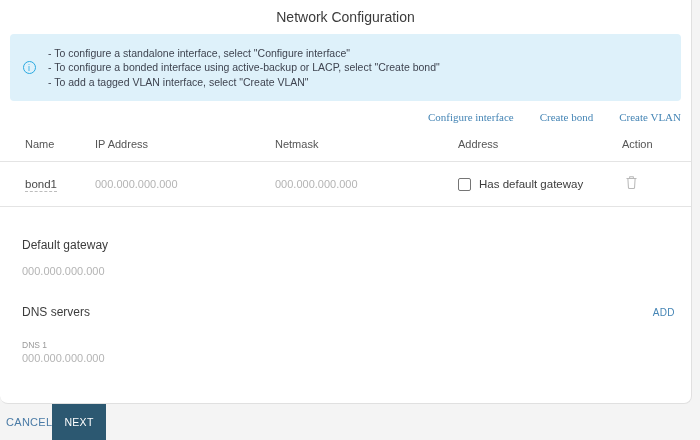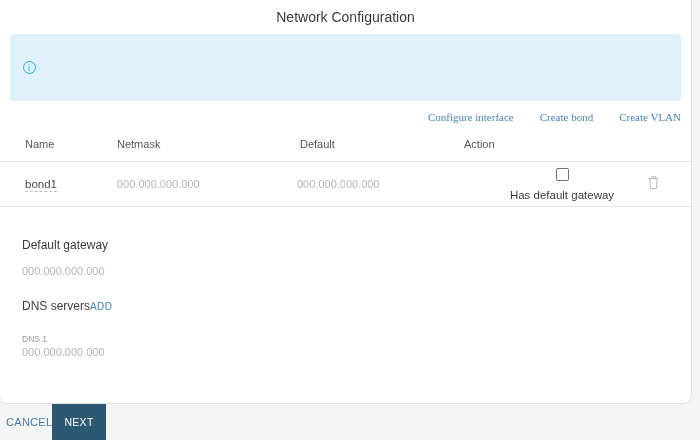--- a/index.html
+++ b/index.html
@@ -51,56 +51,56 @@
     padding: 10px 10px 0 0;
     font-size: 11px;
     font-family: Liberation Serif, serif;
   }
   .link { color: #4585b5; cursor: pointer; text-decoration: none; }
   .add-link { font-size: 10px; letter-spacing: 0.4px; }
   
   .thead { display: flex; margin-top: 7px; padding: 8px 0 11px 0; border-bottom: 1px solid #e4e4e4;
            font-size: 11px; color: #555; }
   .trow  { display: flex; align-items: center; height: 45px; border-bottom: 1px solid #e4e4e4; }
-  .c1 { width: 117px; padding-left: 25px; }
+  .c1 { width: 95px; padding-left: 25px; }
   .c2 { width: 180px; }
   .c3 { width: 183px; }
   .c4 { width: 164px; }
   .c5 { flex: 1; }
   .cell-name { font-size: 11.5px; color: #4a4a4a; }
   .cell-name span { border-bottom: 1px dashed #bdbdbd; padding-bottom: 1px; margin-top: 32px; }
   input[type="text"] {
     border: none; outline: none;
     font-family: "Liberation Sans", sans-serif;
     font-size: 11px; color: #3c3c3c;
     background: transparent;
     padding-bottom: 4px;
   }
   input[type="text"]::placeholder { color: #b4b4b4; }
   .input-ip      { width: 165px; border-bottom: 2px solid #4a7fa5; }
   .input-netmask { width: 165px; border-bottom: 1px solid #c9c9c9; }
-  .checkbox-wrap { display: flex; align-items: center; gap: 8px; cursor: pointer; flex-direction: column; }
+  .checkbox-wrap { display: flex; align-items: center; gap: 8px; cursor: pointer; }
   .checkbox {
     appearance: none; -webkit-appearance: none;
     width: 13px; height: 13px;
     border: 1.5px solid #757575;
     border-radius: 2px;
     background: #fff; cursor: pointer;
   }
   .trash-btn { background: none; border: none; cursor: pointer; padding: 0; margin-left: 3px; }
   .section-label { font-size: 12px; color: #3c3c3c; }
   .gateway-label { margin: 31px 25px 0 22px; }
   .full-input {
     display: block;
     width: 654px;
     margin: 13px 16px 0 22px;
     border-bottom: 1px solid #c4c4c4;
   }
-  .dns-header { display: flex; justify-content: flex-start; align-items: center;
-                margin: 18px 16px 0 22px; }
+  .dns-header { display: flex; justify-content: space-between; align-items: center;
+                margin: 24px 16px 0 22px; gap: 28px; }
   .dns1-label { font-size: 8.5px; color: #9a9a9a; margin: 21px 25px 0 22px; }
   .dns-input { margin-top: 2px; }
   
   .footer {
     height: 36px;
     display: flex; align-items: center; 
     padding: 0 2px 0 6px;
   }
   .cancel-link { font-size: 11px; color: #4a7ba6; letter-spacing: 0.3px; cursor: pointer; }
   .next-btn {
@@ -115,32 +115,38 @@
 <body>
 
 <div class="card">
 
   <div class="dialog-title">Network Configuration</div>
 
   <div class="info-box">
     <div class="info-icon-wrap">
       <i class="info-icon">i</i>
     </div>
+    <div class="info-lines">
+      <div>- To configure a standalone interface, select "Configure interface"</div>
+      <div>- To configure a bonded interface using active-backup or LACP, select "Create bond"</div>
+      <div>- To add a tagged VLAN interface, select "Create VLAN"</div>
+    </div>
   </div>
 
   <div class="links-row">
     <a class="link">Configure interface</a>
     <a class="link">Create bond</a>
     <a class="link">Create VLAN</a>
   </div>
 
   <div class="thead">
     <div class="c1">Name</div>
+    <div class="c2">IP Address</div>
     <div class="c3">Netmask</div>
-    <div class="c4">Default</div>
+    <div class="c4">Address</div>
     <div class="c5">Action</div>
   </div>
 
   <div class="trow">
     <div class="c1 cell-name">
       <span>bond1</span>
     </div>
     <div class="c2">
       <input type="text" class="input-ip" placeholder="000.000.000.000" style="">
     </div>

